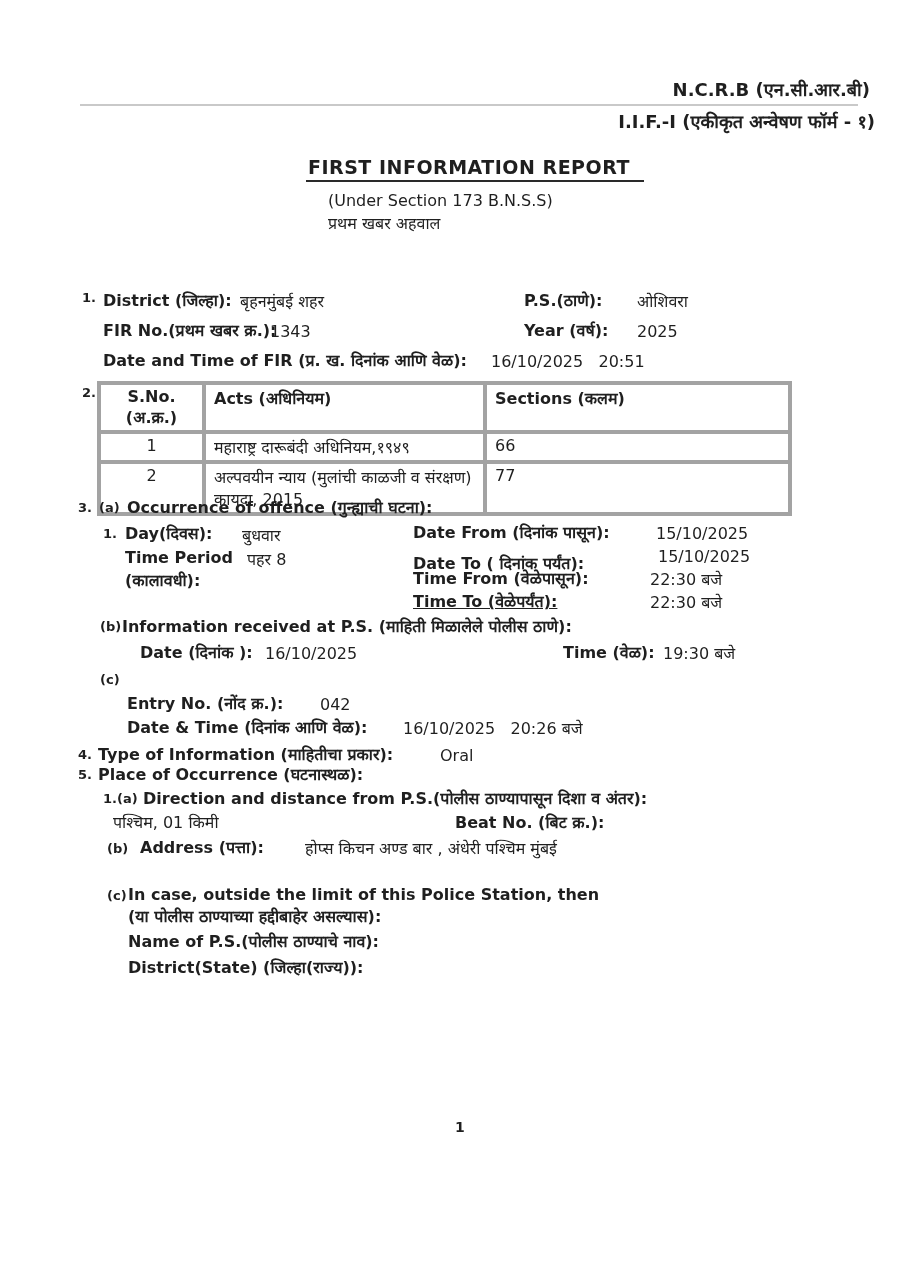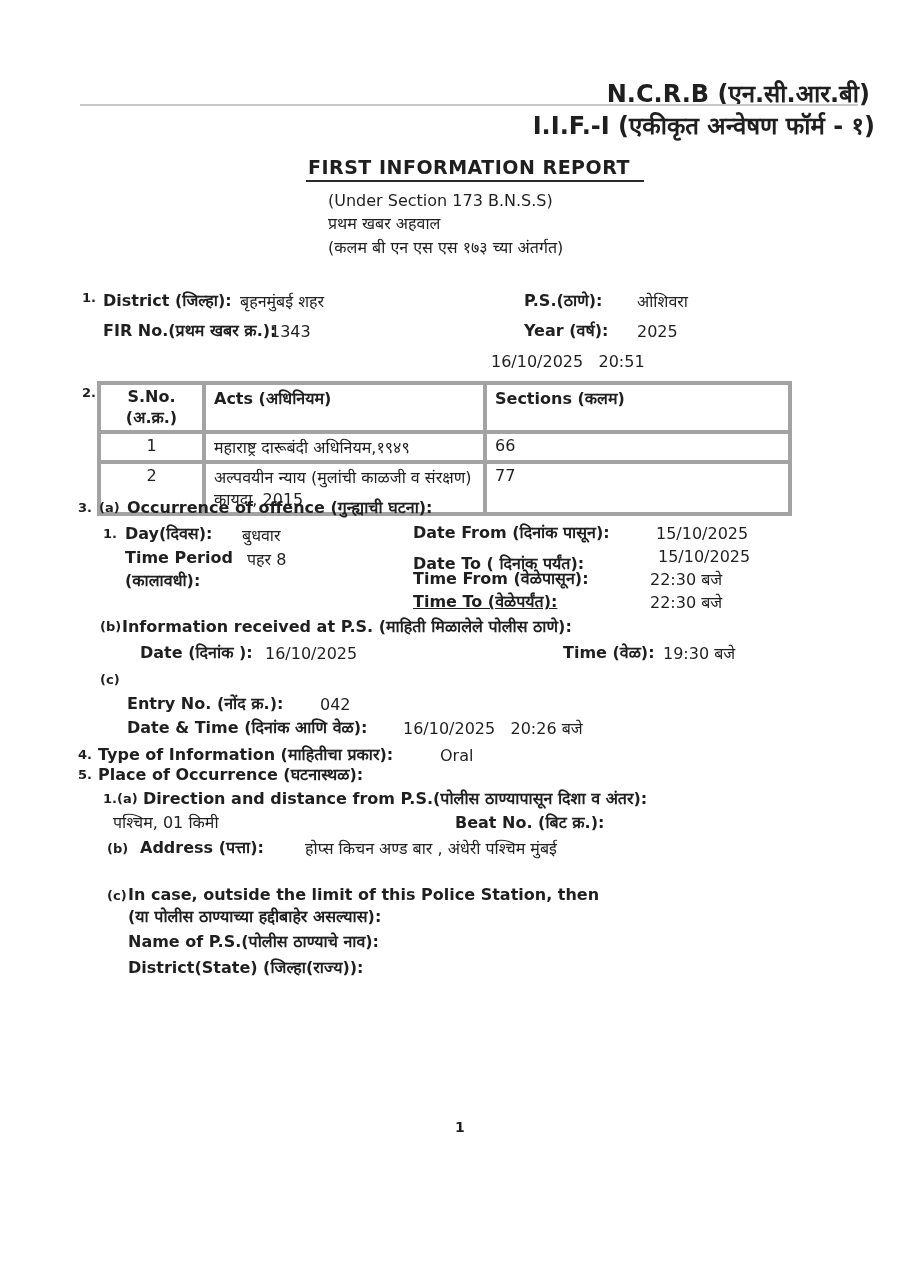--- a/index.html
+++ b/index.html
@@ -14,21 +14,21 @@
   }
   .line {
     position:absolute;
     white-space:pre;
     font-size:16px;
     line-height:1.25;
     color:#1f1f1f;
   }
   .b { font-weight:bold; }
   .marker { font-size:13px; font-weight:bold; }
-  .hdr { font-size:24px; font-weight:bold; }
+  .hdr { font-size:18px; font-weight:bold; }
   .rule {
     position:absolute;
     left:80px; top:104px;
     width:778px; height:2px;
     background:#c9c9c9;
   }
   .title-main {
     font-size:19px; font-weight:bold;
     letter-spacing:0.5px;
     border-bottom:2.5px solid #2a2a2a;
@@ -60,33 +60,33 @@
 
 <div id="page">
 
   <div class="line hdr" style="right:34px; top:79px;">N.C.R.B (एन.सी.आर.बी)</div>
   <div class="rule"></div>
   <div class="line hdr" style="right:29px; top:111px;">I.I.F.-I (एकीकृत अन्वेषण फॉर्म - १)</div>
 
   <div class="line" style="left:306px; top:156px;"><span class="title-main">FIRST INFORMATION REPORT</span></div>
   <div class="line" style="left:328px; top:191px;">(Under Section 173 B.N.S.S)</div>
   <div class="line" style="left:328px; top:214px;">प्रथम खबर अहवाल</div>
-  <div class="line" style="left:328px; top:238px;">(कलम बी एन एस एस १७३ च्या अंतर्गत)</div>
 
   <div class="line marker" style="left:82px; top:290px;">1.</div>
   <div class="line b" style="left:103px; top:291px;">District (जिल्हा):</div>
   <div class="line" style="left:240px; top:292px;">बृहनमुंबई शहर</div>
   <div class="line b" style="left:524px; top:291px;">P.S.(ठाणे):</div>
   <div class="line" style="left:637px; top:292px;">ओशिवरा</div>
 
   <div class="line b" style="left:103px; top:321px;">FIR No.(प्रथम खबर क्र.):</div>
   <div class="line" style="left:270px; top:322px;">1343</div>
   <div class="line b" style="left:524px; top:321px;">Year (वर्ष):</div>
   <div class="line" style="left:637px; top:322px;">2025</div>
 
+  <div class="line b" style="left:103px; top:351px;">Date and Time of FIR (प्र. ख. दिनांक आणि वेळ):</div>
   <div class="line" style="left:491px; top:352px;">16/10/2025   20:51</div>
 
   <div class="line marker" style="left:82px; top:385px;">2.</div>
   <table class="acts">
     <colgroup>
         <col style="width:105px">
         <col style="width:281px">
         <col style="width:305px">
       </colgroup>
     <thead>

